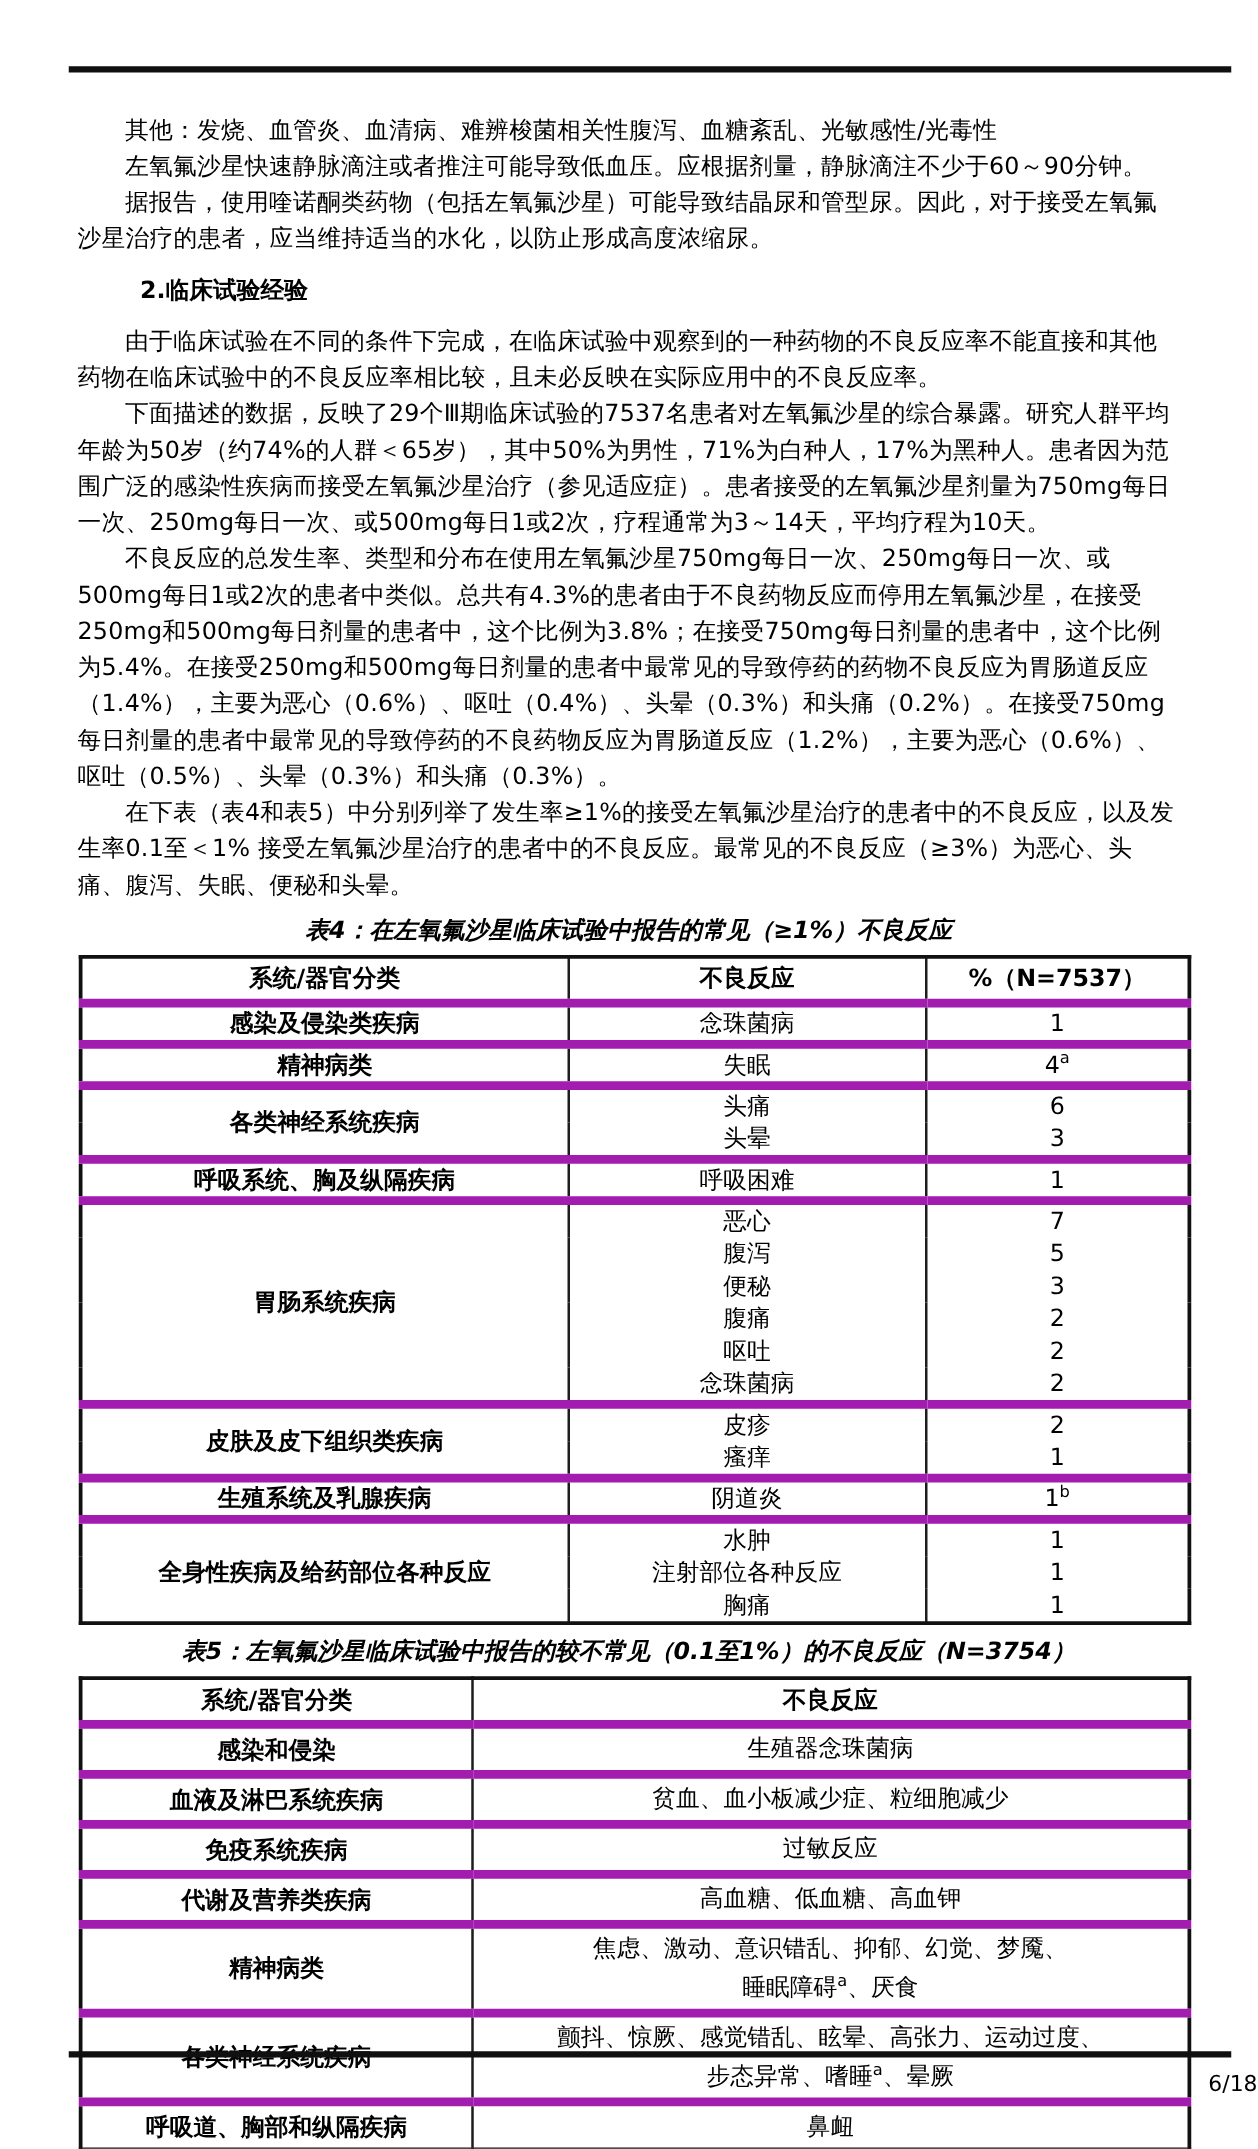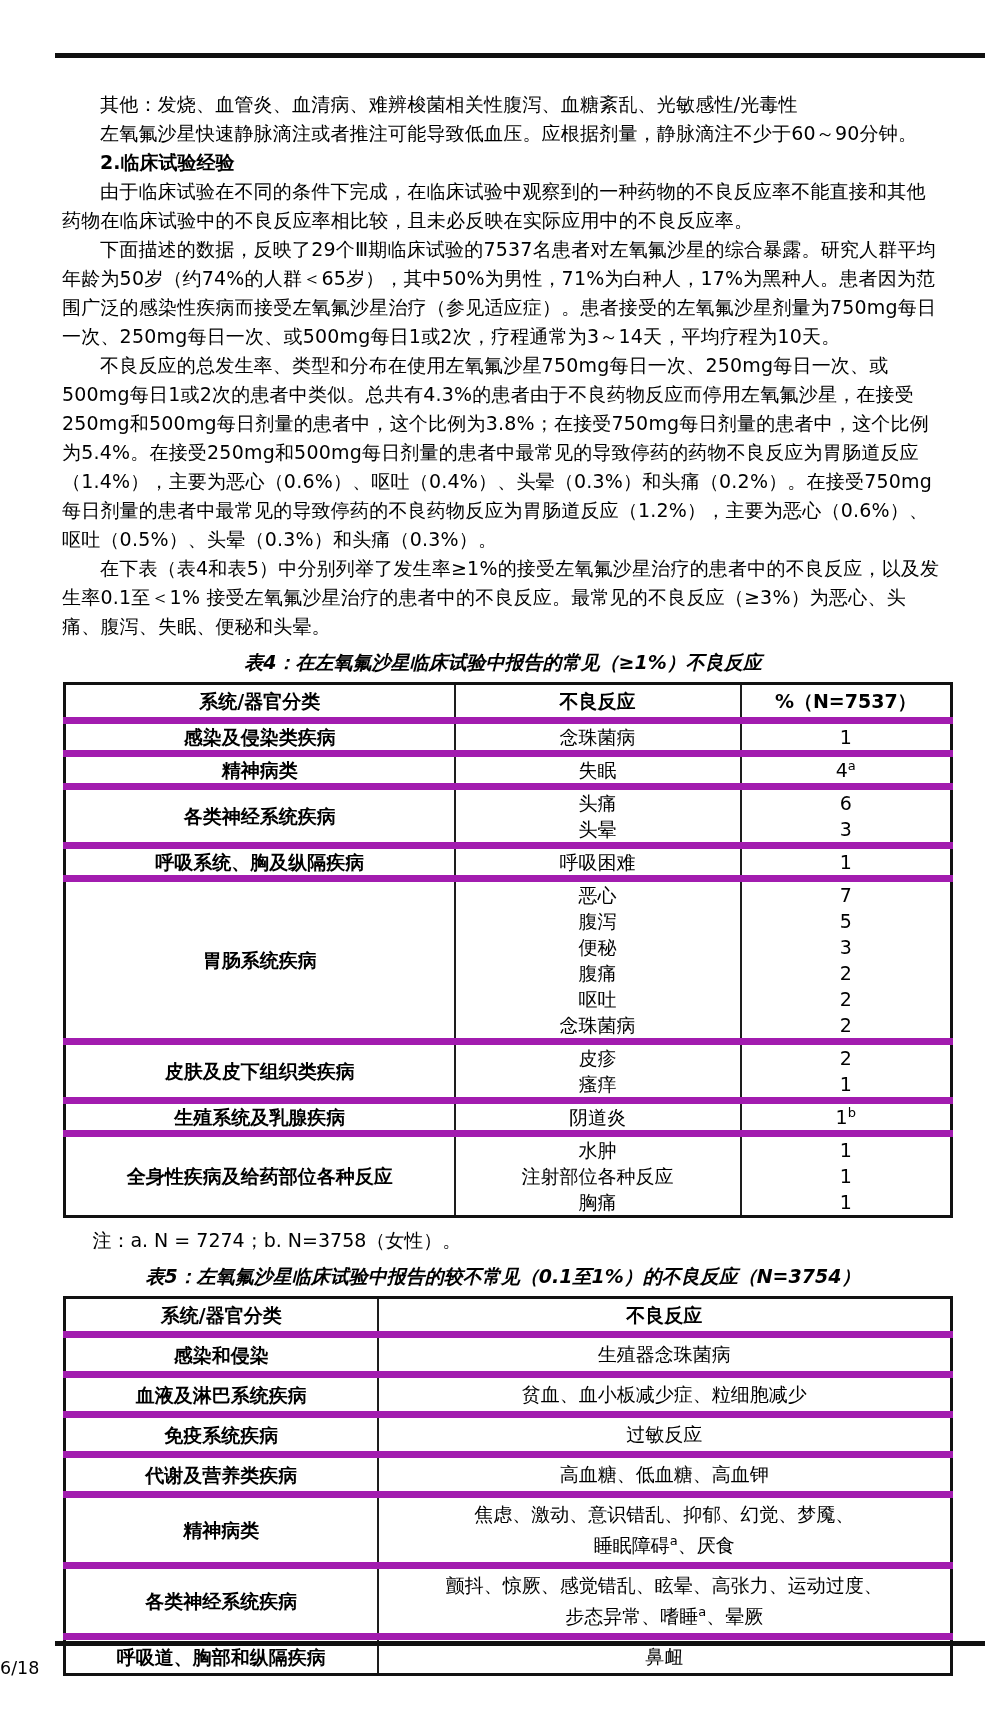--- a/index.html
+++ b/index.html
@@ -10,21 +10,21 @@
   }
   .rule{position:absolute;left:55px;width:930px;height:5px;background:#101010;}
   .rule-top{top:53px;}
   .rule-bottom{top:1641px;}
   .content{position:absolute;left:62px;top:90px;width:882px;}
   .body-text{
     margin:0;font-size:19px;line-height:29px;text-indent:2em;
     letter-spacing:0.2px;text-align:left;
   }
   .section-heading{
-    margin:0;font-size:19px;line-height:29px;text-indent:2em;font-weight:bold;
+    margin:12px;font-size:19px;line-height:29px;text-indent:2em;font-weight:bold;
   }
   .table-title{
     font-weight:bold;font-size:19px;line-height:29px;text-align:center;
     margin:7px 0 5px 0;
     font-style:italic;
   }
   table{
     border-collapse:collapse;table-layout:fixed;width:887px;
     margin:2px 0 0 1px;border:3px solid #111;
   }
@@ -40,32 +40,33 @@
   }
   tr.group-start td{border-top:7px solid #a21caf;}
   td.cat{font-weight:bold;}
   #table5 td{line-height:30px;padding:1px 16px;}
   #table5 td .rx-line{line-height:31px;}
   sup.note-sup{font-size:13px;line-height:0;vertical-align:super;}
   .note-line{
     margin:8px 0 0 0;font-size:19px;line-height:29px;text-indent:1.6em;
   }
   .footer{
-    position:absolute;top:1656px;left:0;width:1006px;text-align:left;
+    position:absolute;top:1656px;left:0;width:1006px;text-align:right;
     font-size:17.5px;line-height:24px;
   }
 </style>
 </head>
 <body>
 
 <div class="rule rule-top"></div>
 
 <div class="content">
   <p class="body-text">其他：发烧、血管炎、血清病、难辨梭菌相关性腹泻、血糖紊乱、光敏感性/光毒性</p>
   <p class="body-text">左氧氟沙星快速静脉滴注或者推注可能导致低血压。应根据剂量，静脉滴注不少于60～90分钟。</p>
+  <p class="body-text">据报告，使用喹诺酮类药物（包括左氧氟沙星）可能导致结晶尿和管型尿。因此，对于接受左氧氟沙星治疗的患者，应当维持适当的水化，以防止形成高度浓缩尿。</p>
   <h3 class="section-heading">2.临床试验经验</h3>
   <p class="body-text">由于临床试验在不同的条件下完成，在临床试验中观察到的一种药物的不良反应率不能直接和其他药物在临床试验中的不良反应率相比较，且未必反映在实际应用中的不良反应率。</p>
   <p class="body-text">下面描述的数据，反映了29个Ⅲ期临床试验的7537名患者对左氧氟沙星的综合暴露。研究人群平均年龄为50岁（约74%的人群＜65岁），其中50%为男性，71%为白种人，17%为黑种人。患者因为范围广泛的感染性疾病而接受左氧氟沙星治疗（参见适应症）。患者接受的左氧氟沙星剂量为750mg每日一次、250mg每日一次、或500mg每日1或2次，疗程通常为3～14天，平均疗程为10天。</p>
   <p class="body-text">不良反应的总发生率、类型和分布在使用左氧氟沙星750mg每日一次、250mg每日一次、或500mg每日1或2次的患者中类似。总共有4.3%的患者由于不良药物反应而停用左氧氟沙星，在接受250mg和500mg每日剂量的患者中，这个比例为3.8%；在接受750mg每日剂量的患者中，这个比例为5.4%。在接受250mg和500mg每日剂量的患者中最常见的导致停药的药物不良反应为胃肠道反应（1.4%），主要为恶心（0.6%）、呕吐（0.4%）、头晕（0.3%）和头痛（0.2%）。在接受750mg每日剂量的患者中最常见的导致停药的不良药物反应为胃肠道反应（1.2%），主要为恶心（0.6%）、呕吐（0.5%）、头晕（0.3%）和头痛（0.3%）。</p>
   <p class="body-text">在下表（表4和表5）中分别列举了发生率≥1%的接受左氧氟沙星治疗的患者中的不良反应，以及发生率0.1至＜1% 接受左氧氟沙星治疗的患者中的不良反应。最常见的不良反应（≥3%）为恶心、头痛、腹泻、失眠、便秘和头晕。</p>
 
   <div class="table-title">表4：在左氧氟沙星临床试验中报告的常见（≥1%）不良反应</div>
   <table id="table4">
     <colgroup>
       <col style="width:390px">
@@ -151,21 +152,20 @@
         <tr>
           <td>注射部位各种反应</td>
           <td>1</td>
         </tr>
         <tr>
           <td>胸痛</td>
           <td>1</td>
         </tr>
       </tbody>
   </table>
-  <p class="note-line">注：a. N = 7274；b. N=3758（女性）。</p>
 
   <div class="table-title">表5：左氧氟沙星临床试验中报告的较不常见（0.1至1%）的不良反应（N=3754）</div>
   <table id="table5">
     <colgroup>
       <col style="width:313px">
         <col style="width:574px">
     </colgroup>
     <thead>
       <tr>
         <th>系统/器官分类</th>

